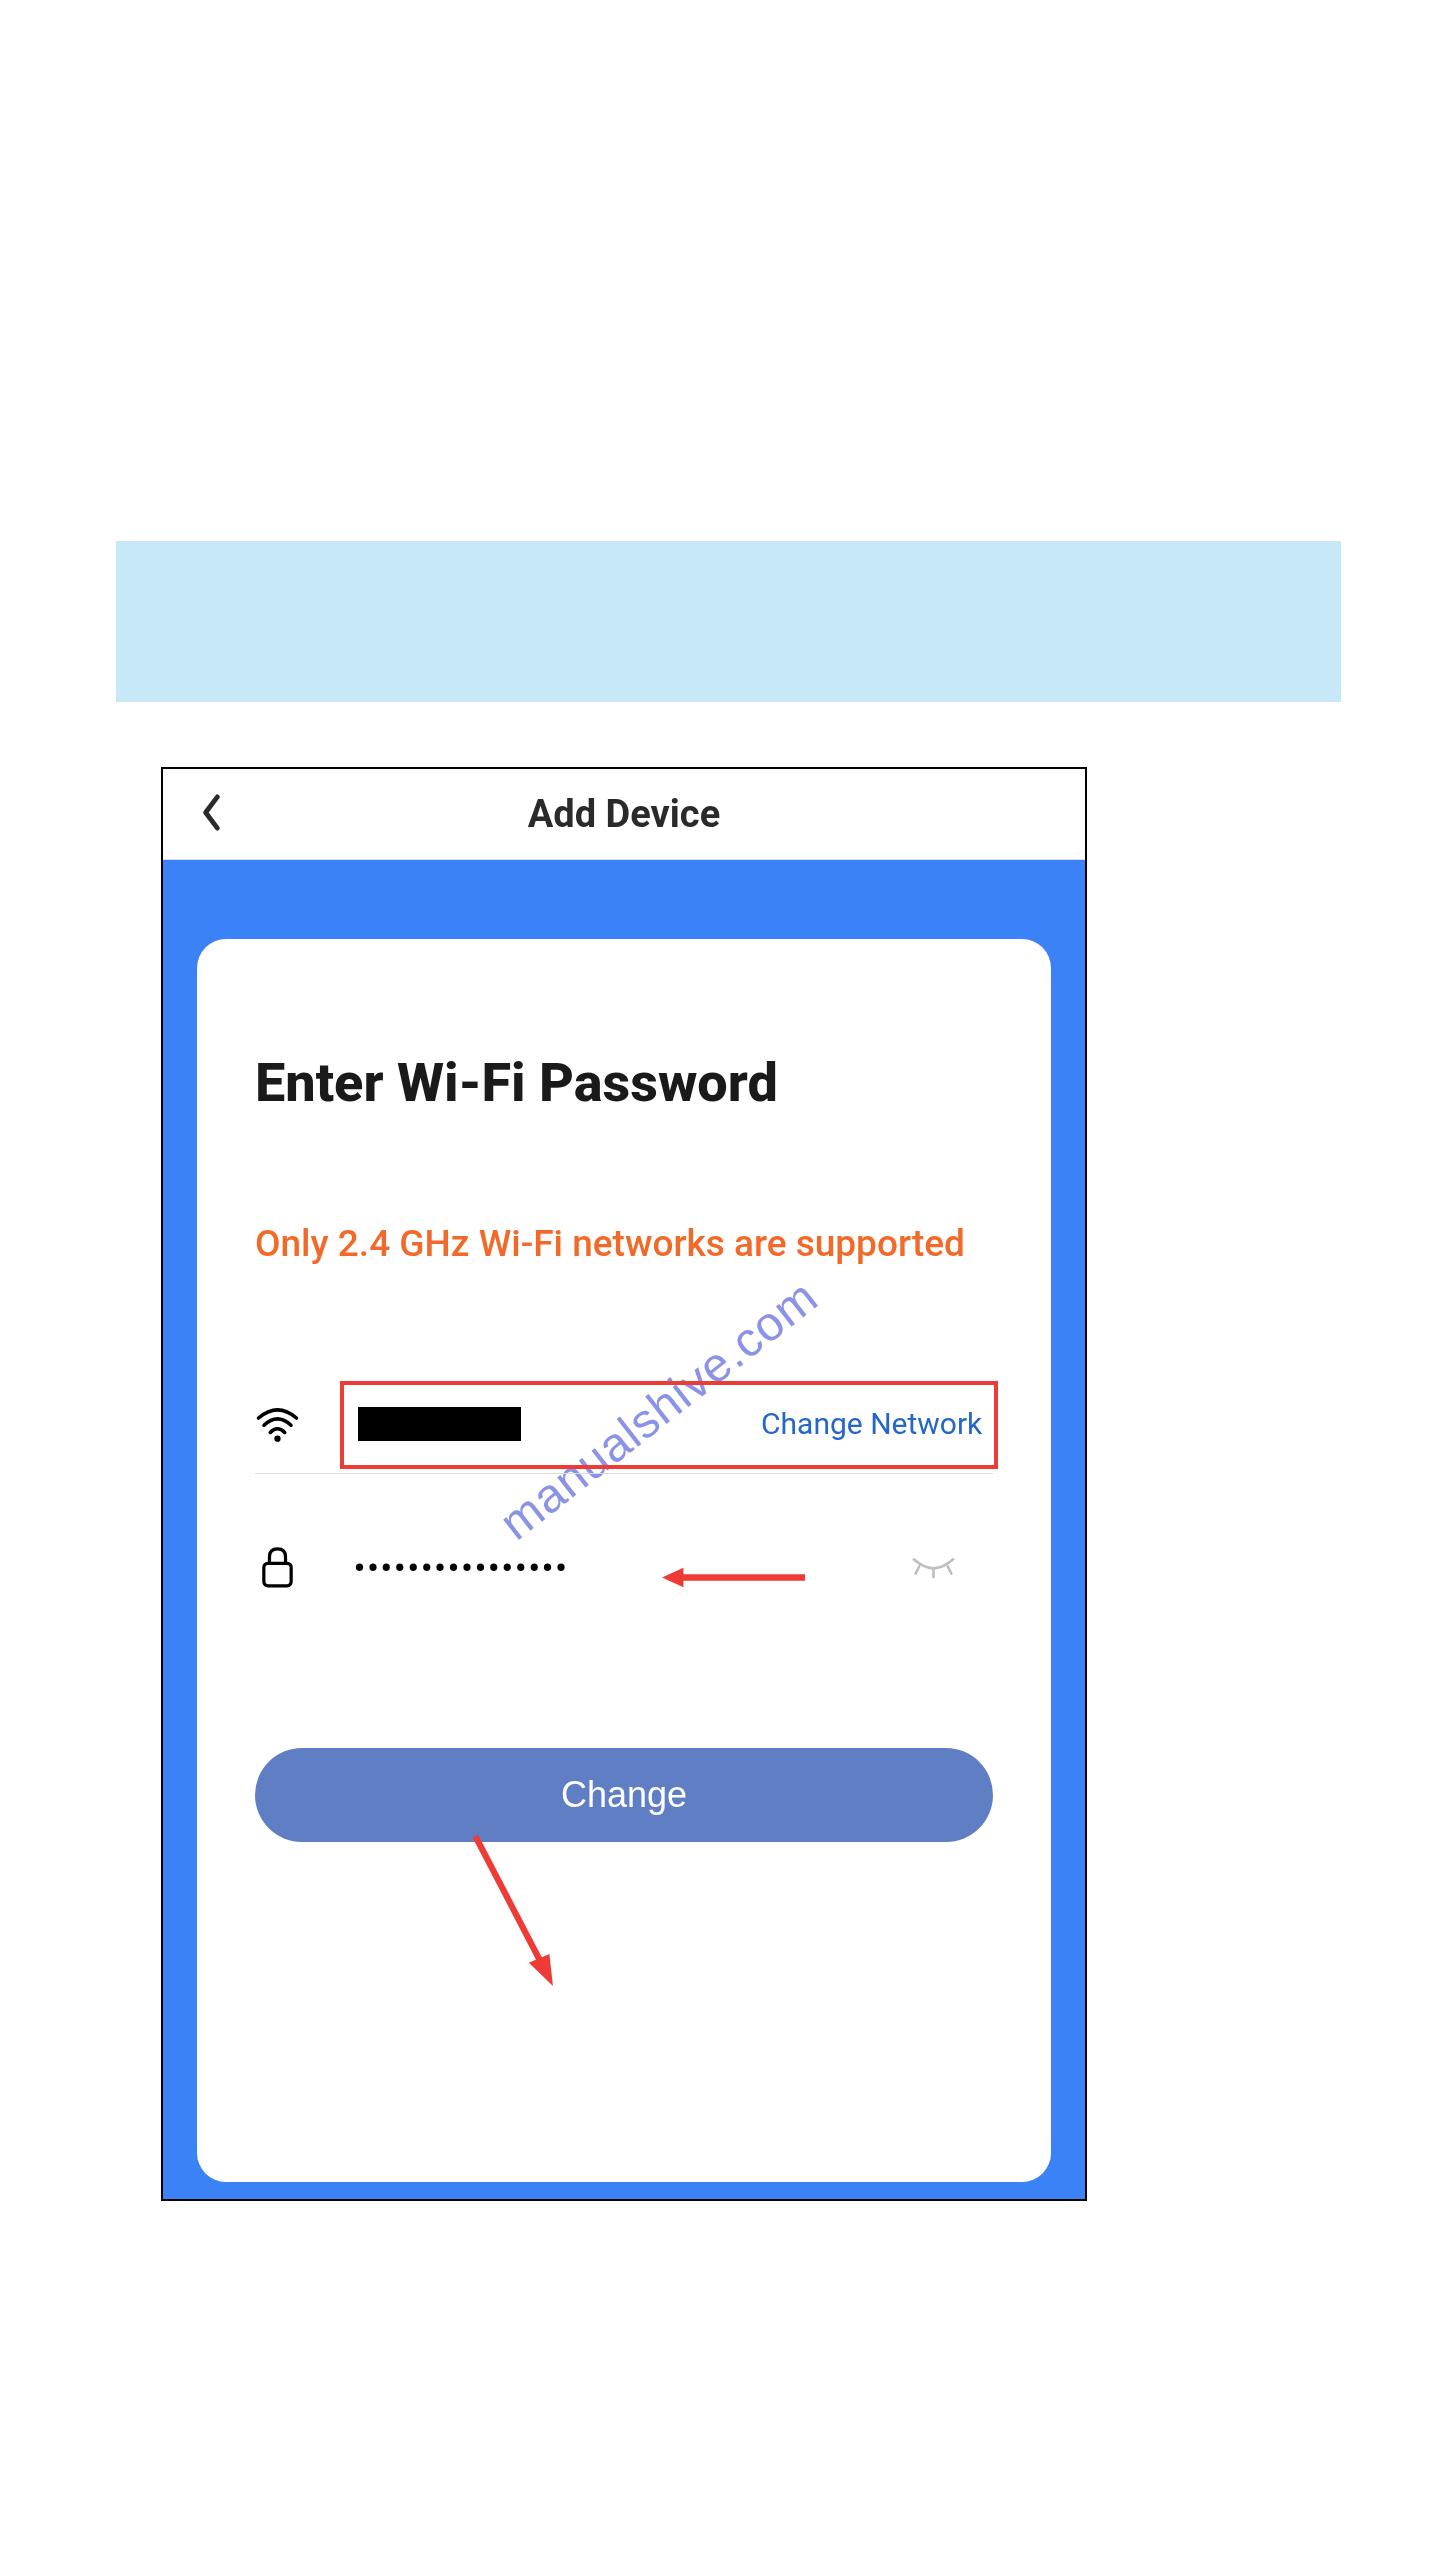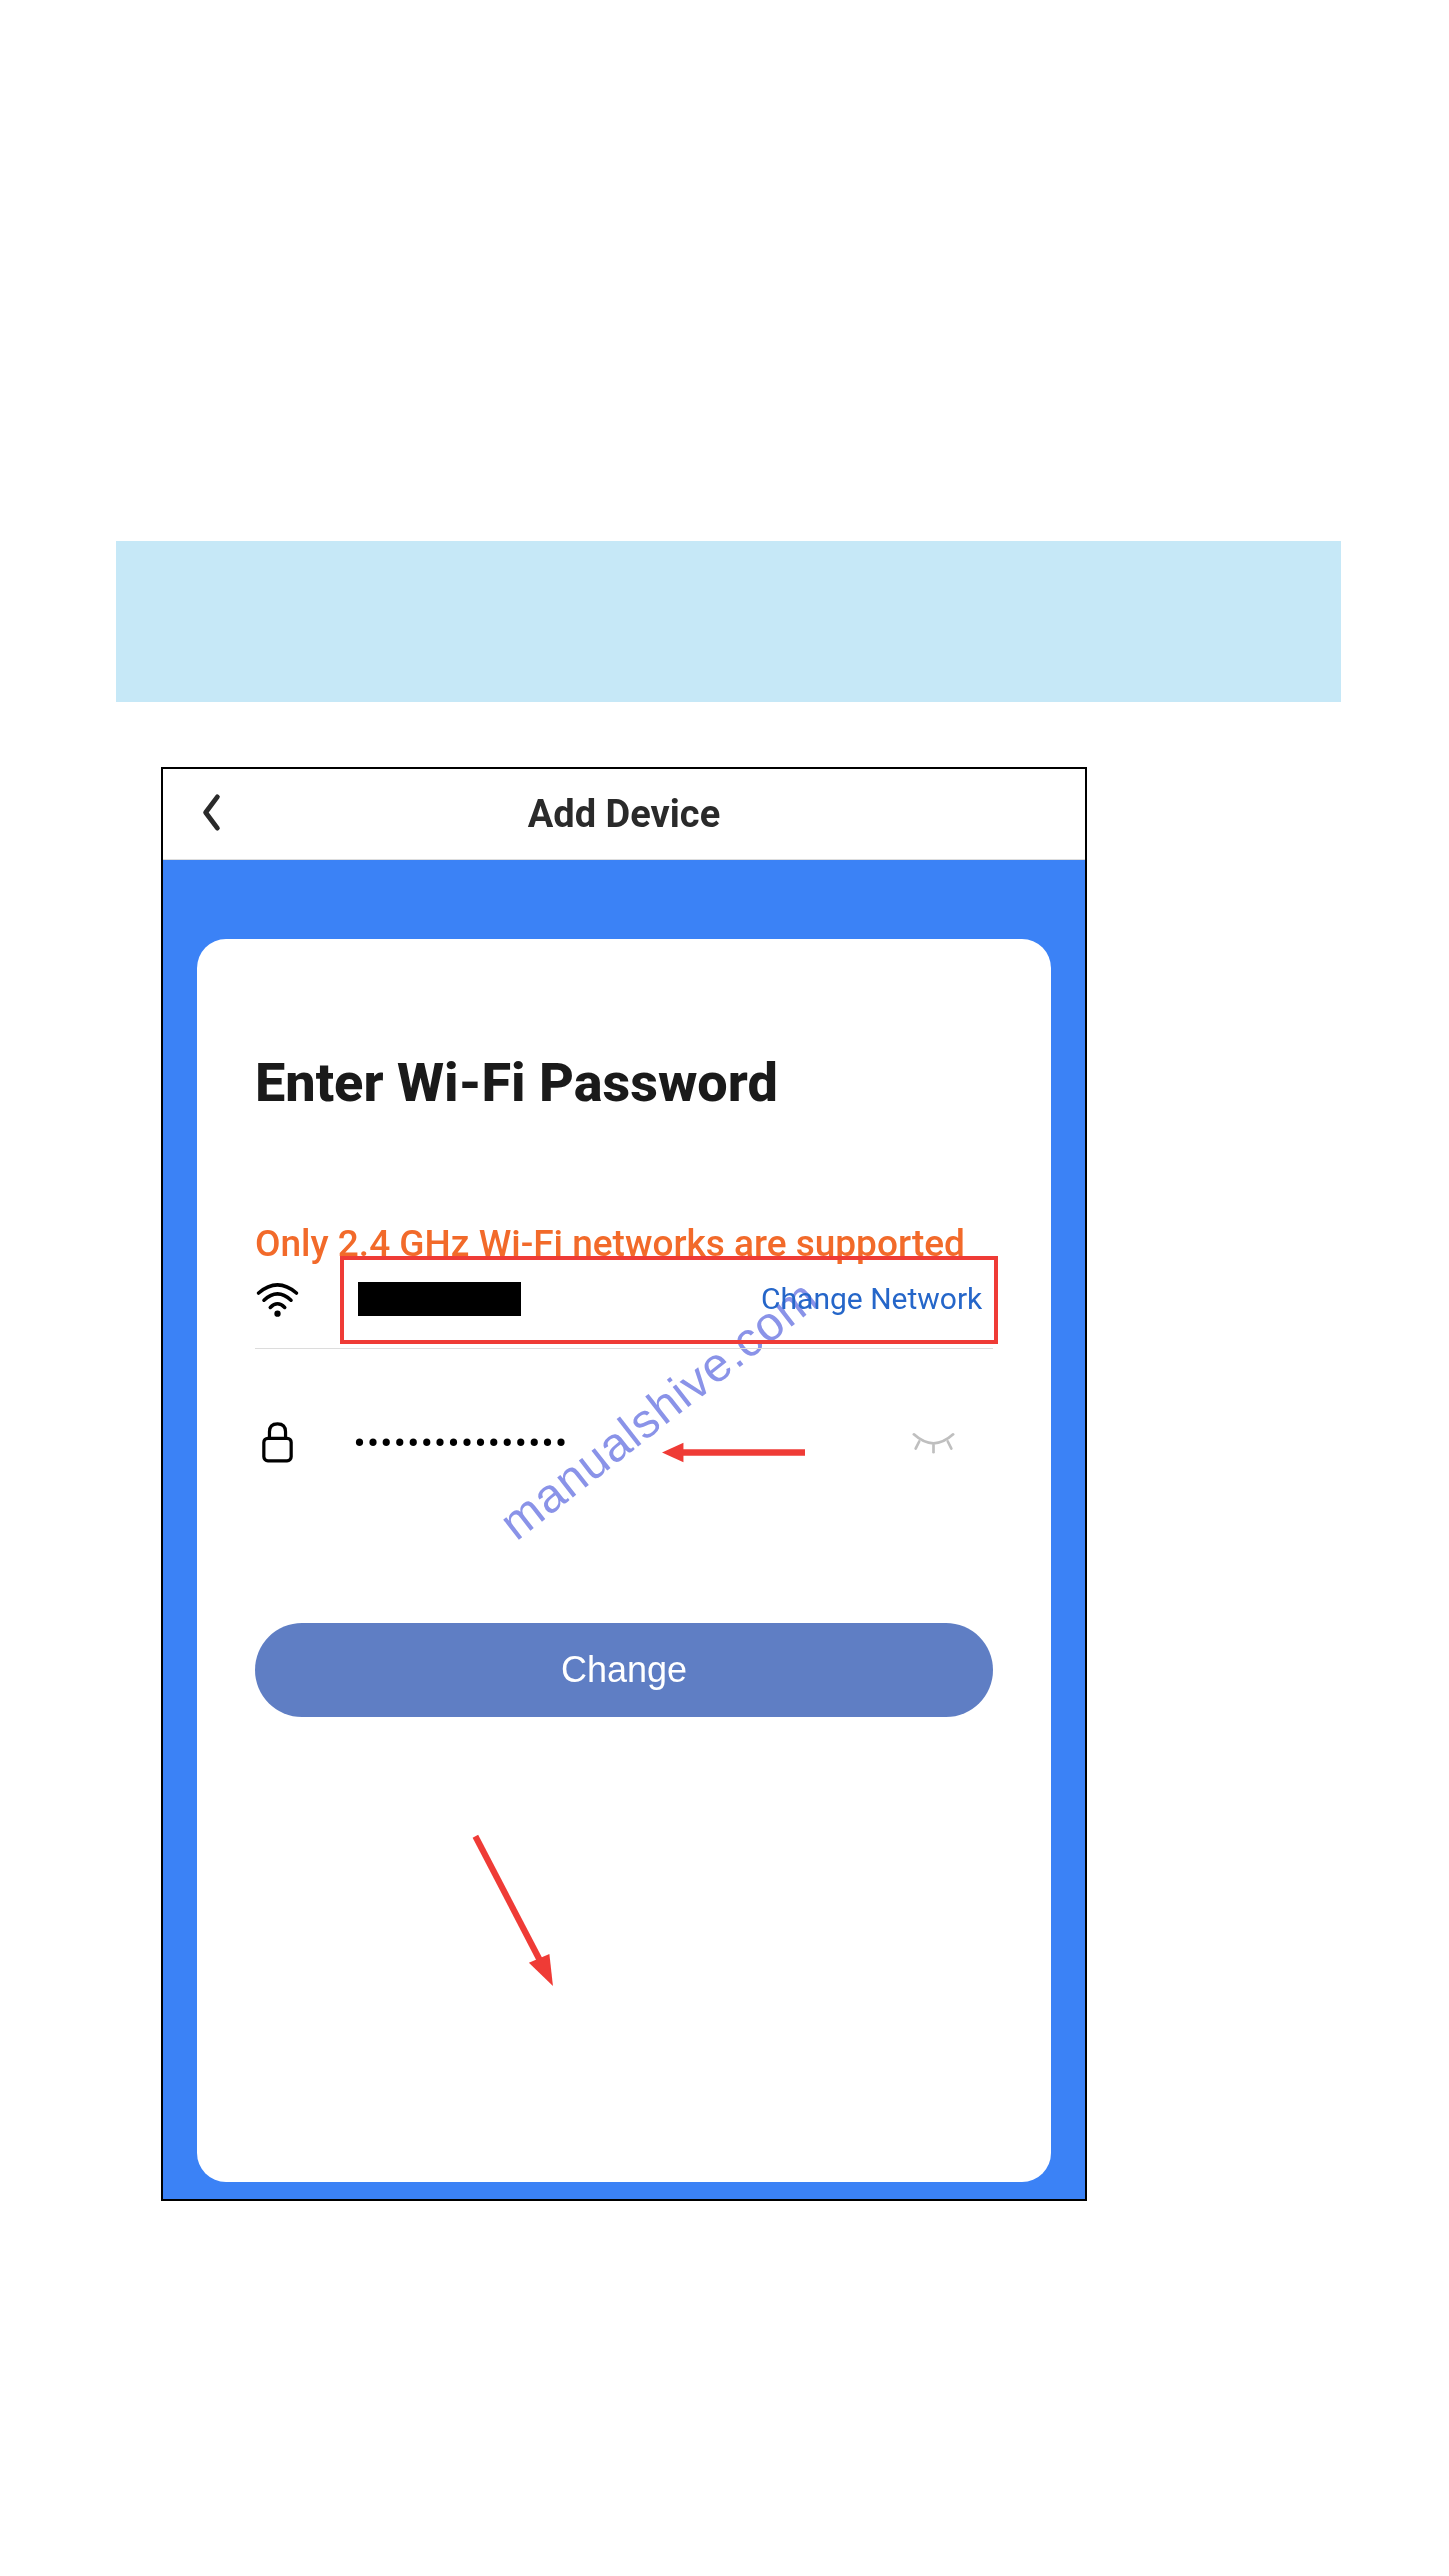--- a/index.html
+++ b/index.html
@@ -70,20 +70,21 @@
       font-weight: 800;
       color: #1a1a1a;
       line-height: 1.2;
       margin-bottom: 104px;
     }
     .warning-text {
       font-size: 37px;
       font-weight: 500;
       color: #f26a2a;
       line-height: 1.3;
+      margin-bottom: 125px;
     }
     .input-row {
       display: flex;
       align-items: center;
       height: 81px;
       position: relative;
     }
     .input-row.ssid-row {
       border-bottom: 0.9px solid #dcdcdc;
       padding-bottom: 18px;

